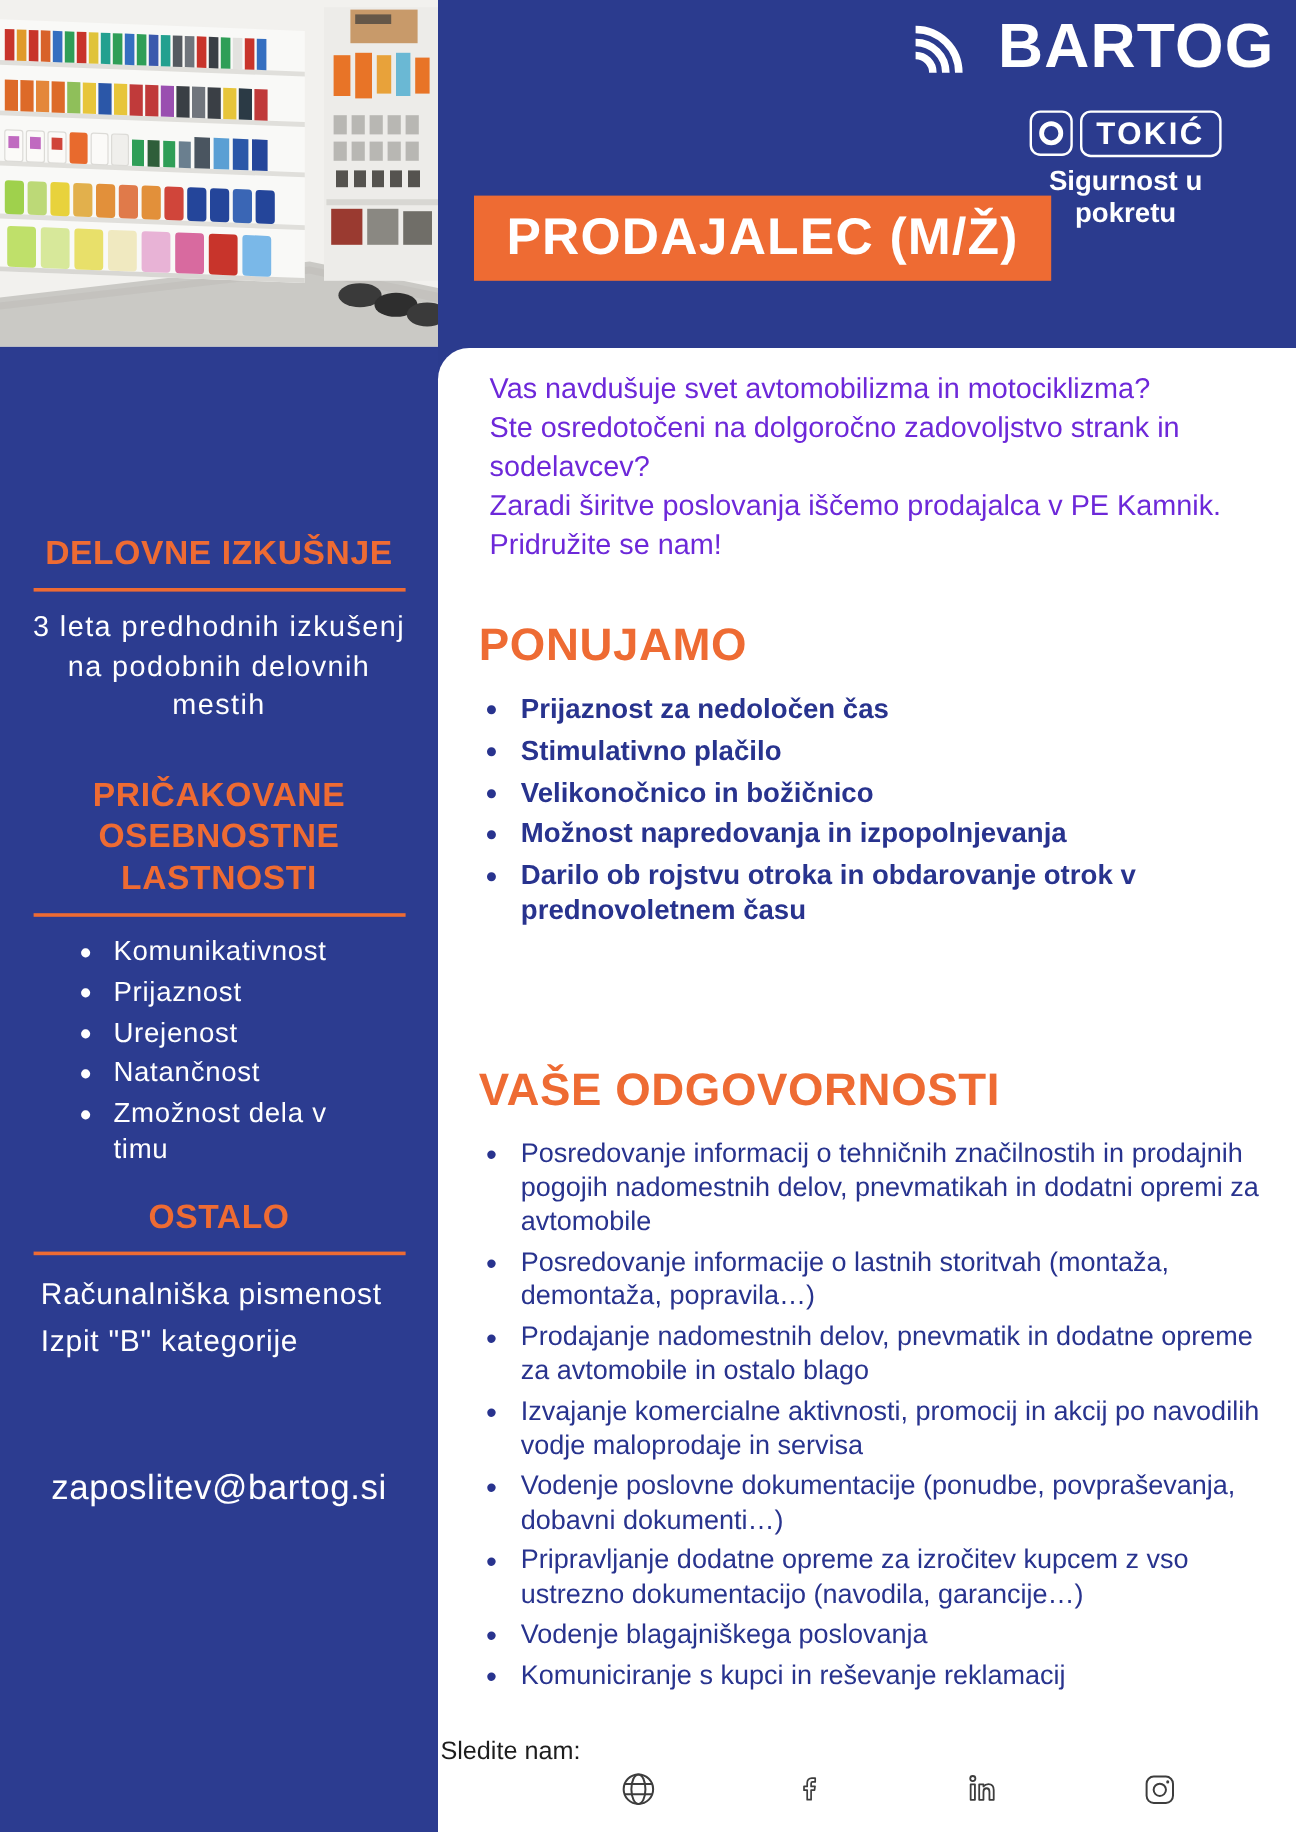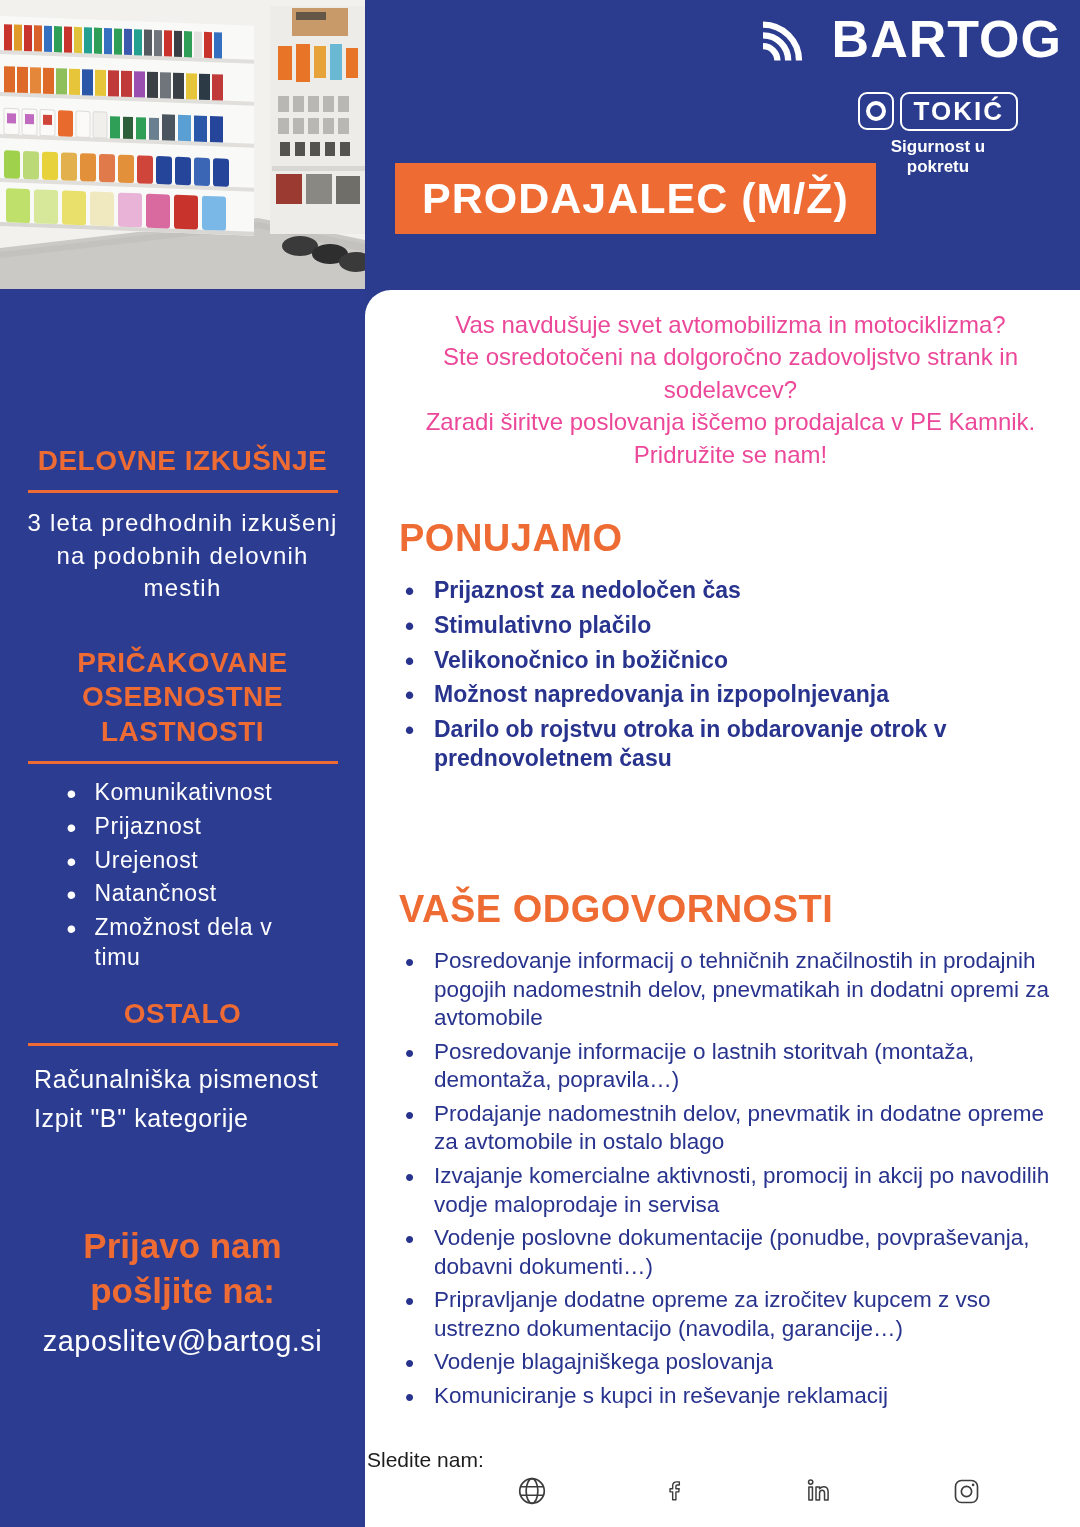--- a/index.html
+++ b/index.html
@@ -16,21 +16,21 @@
   .header { position:absolute; left:365px; top:0; width:715px; height:290px; }
   .bartog-logo { position:absolute; top:12px; right:18px; display:flex; align-items:center; gap:24px; }
   .bartog-text { color:#ffffff; font-size:52px; font-weight:bold; letter-spacing:1px; line-height:1; }
   .tokic { position:absolute; top:92px; right:62px; width:160px; text-align:center; }
   .tokic-row { display:flex; align-items:stretch; gap:6px; }
   .tokic-badge { width:38px; height:38px; border:2.5px solid #fff; border-radius:9px;
     display:flex; align-items:center; justify-content:center; }
   .tokic-circle { width:20px; height:20px; border:4px solid #fff; border-radius:50%; }
   .tokic-box { border:2.5px solid #fff; border-radius:9px; padding:2px 12px;
     color:#fff; font-size:26px; font-weight:bold; letter-spacing:2px; display:flex; align-items:center; }
-  .tokic-tagline { color:#fff; font-size:17px; font-weight:bold; margin-top:6px; }
+  .tokic-tagline { color:#fff; font-size:23px; font-weight:bold; margin-top:6px; }
   .title-box { position:absolute; left:30px; top:163px; background:#ee6b33;
     padding:11px 27px; }
   .title-box span { color:#fff; font-size:43px; font-weight:bold; letter-spacing:1px; }
   
   .sidebar { position:absolute; left:0; top:290px; width:365px; height:1237px;
     background:#2c3c90; padding-top:104px; color:#fff; }
   .side-sec h3 { color:#ee6b33; font-size:28px; font-weight:bold; text-align:center;
     letter-spacing:0.5px; line-height:1.22; padding:0 8px; }
   .side-rule { width:310px; border-top:3px solid #ee6b33; margin:12px auto 14px; }
   .side-text { color:#fff; font-size:24px; letter-spacing:1.2px; text-align:center;
@@ -43,22 +43,22 @@
     letter-spacing:0.6px; line-height:1.3; margin-bottom:4px; }
   .side-list li::before { content:"•"; position:absolute; left:4px; top:-2px; font-size:28px; }
   .side-lines p { font-size:25px; letter-spacing:0.6px; line-height:1.55; padding-left:34px; }
   .apply { margin-top:86px; text-align:center; }
   .apply-cta { color:#ee6b33; font-size:35px; font-weight:bold; line-height:1.28;
     max-width:270px; margin:0 auto; }
   .apply-email { color:#fff; font-size:29px; margin-top:12px; letter-spacing:0.5px; }
   
   .panel { position:absolute; left:365px; top:290px; width:715px; height:1237px;
     background:#ffffff; border-top-left-radius:26px; }
-  .intro { position:absolute; top:19px; left:30px; right:14px; text-align:center;
-    color:#ec4899; font-size:24px; line-height:1.35; font-weight:bold; }
+  .intro { position:absolute; top:19px; left:30px; right:14px; text-align:left;
+    color:#6d28d9; font-size:24px; line-height:1.35; font-weight:bold; }
   .intro p { max-width:645px; margin:0 auto; font-weight:normal; }
   .sec-heading { color:#ee6b33; font-size:38px; font-weight:bold; letter-spacing:0.5px; }
   .offer { position:absolute; top:227px; left:34px; right:18px; }
   .offer ul, .resp ul { list-style:none; margin-top:16px; }
   .offer li { position:relative; padding-left:35px; color:#28338e; font-size:23px;
     font-weight:bold; line-height:1.25; margin-bottom:6px; }
   .offer li::before, .resp li::before { content:"•"; position:absolute; left:6px; top:-1px;
     font-size:26px; color:#28338e; }
   .resp { position:absolute; top:598px; left:34px; right:14px; }
   .resp li { position:relative; padding-left:35px; color:#28338e; font-size:22.5px;
@@ -267,21 +267,20 @@
     </section>
     <section class="side-sec s3">
       <h3>OSTALO</h3>
       <div class="side-rule"></div>
       <div class="side-lines">
           <p>Računalniška pismenost</p>
           <p>Izpit "B" kategorije</p>
         </div>
     </section>
     <div class="apply">
-      <div class="apply-cta">Prijavo nam pošljite na:</div>
       <div class="apply-email">zaposlitev@bartog.si</div>
     </div>
   </aside>
 
   <main class="panel">
     <div class="intro">
         <p>Vas navdušuje svet avtomobilizma in motociklizma?</p>
         <p>Ste osredotočeni na dolgoročno zadovoljstvo strank in sodelavcev?</p>
         <p>Zaradi širitve poslovanja iščemo prodajalca v PE Kamnik.</p>
         <p>Pridružite se nam!</p>

